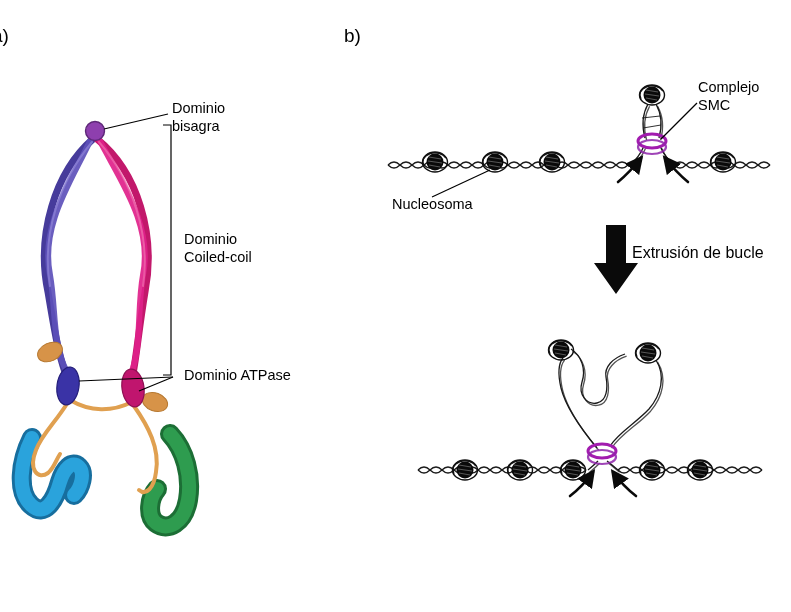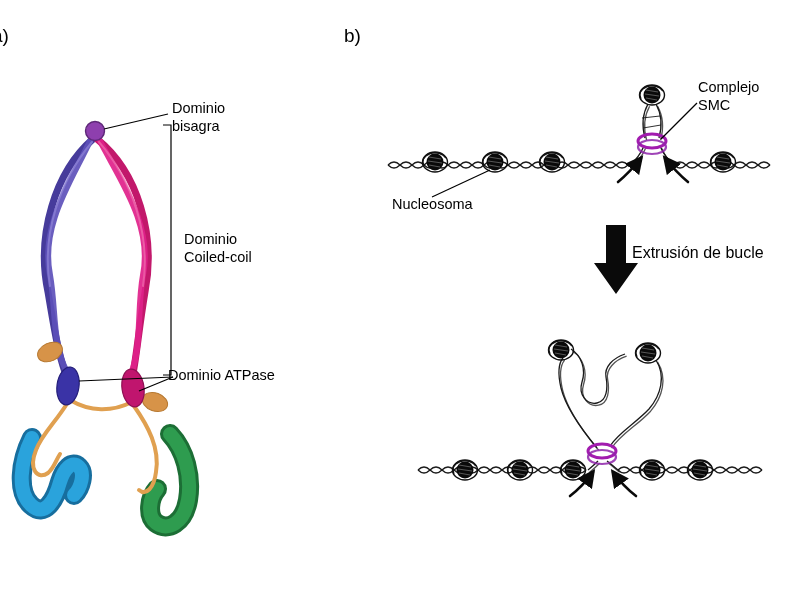--- a/index.html
+++ b/index.html
@@ -174,21 +174,21 @@
   <div class="lbl center" style="left:172px;top:100px;width:76px;">
     <div>Dominio</div>
     <div>bisagra</div>
   </div>
 
   <div class="lbl center" style="left:184px;top:231px;width:88px;">
     <div>Dominio</div>
     <div>Coiled-coil</div>
   </div>
 
-  <div class="lbl" style="left:168px;top:367px;">Dominio ATPase</div>
+  <div class="lbl" style="left:184px;top:367px;">Dominio ATPase</div>
 
   <div class="lbl center" style="left:698px;top:79px;width:84px;">
     <div>Complejo</div>
     <div>SMC</div>
   </div>
 
   <div class="lbl" style="left:392px;top:196px;">Nucleosoma</div>
 
   <div class="lbl extrusion" style="left:632px;top:243px;">Extrusión de bucle</div>
 

